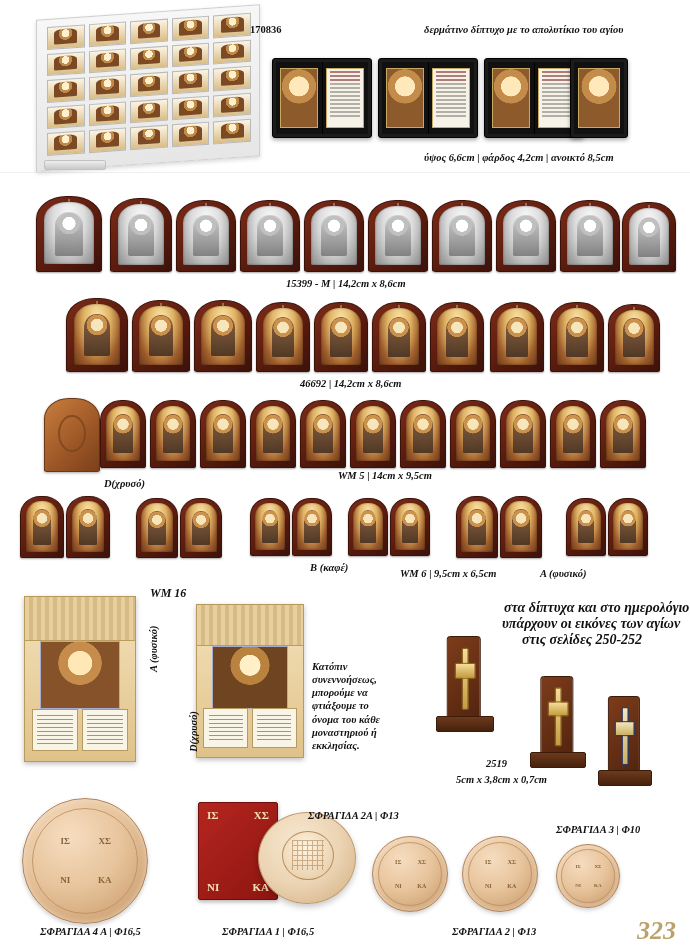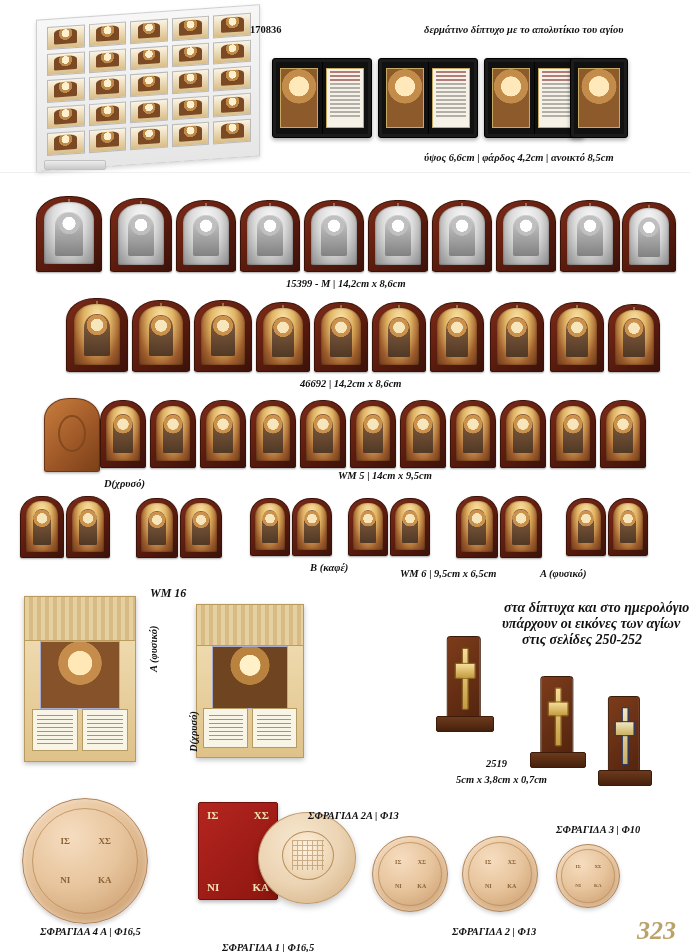--- a/index.html
+++ b/index.html
@@ -660,20 +660,21 @@
     <div class="ico"></div>
     <div class="plaques">
         <div></div>
         <div></div>
       </div>
   </div>
 
   <div class="lbl vert" style="left:148px; top:672px;">A (φυσικό)</div>
   <div class="lbl vert" style="left:188px; top:752px;">D(χρυσό)</div>
 
+  <div class="para bold" style="left:312px; top:660px; width:86px;">Κατόπιν συνεννοήσεως, μπορούμε να φτιάξουμε το όνομα του κάθε μοναστηριού ή εκκλησίας.</div>
 
   <div class="lbl small" style="left:504px; top:600px;">στα δίπτυχα και στο ημερολόγιο</div>
   <div class="lbl small" style="left:502px; top:616px;">υπάρχουν οι εικόνες των αγίων</div>
   <div class="lbl small" style="left:522px; top:632px;">στις σελίδες 250-252</div>
 
   <div class="cross-stand" style="left:436px; top:636px; width:56px; height:96px;">
     <div class="body">
         <div class="glyph"></div>
       </div>
     <div class="base"></div>
@@ -739,17 +740,17 @@
       <span>ΙΣ</span>
       <span>ΧΣ</span>
       <span>ΝΙ</span>
       <span>ΚΑ</span>
     </div>
   </div>
 
   <div class="lbl" style="left:308px; top:810px;">ΣΦΡΑΓΙΔΑ 2Α | Φ13</div>
   <div class="lbl" style="left:556px; top:824px;">ΣΦΡΑΓΙΔΑ 3 | Φ10</div>
   <div class="lbl" style="left:40px; top:926px;">ΣΦΡΑΓΙΔΑ 4 Α | Φ16,5</div>
-  <div class="lbl" style="left:222px; top:926px;margin-top:16px;">ΣΦΡΑΓΙΔΑ 1 | Φ16,5</div>
+  <div class="lbl" style="left:222px; top:926px;">ΣΦΡΑΓΙΔΑ 1 | Φ16,5</div>
   <div class="lbl" style="left:452px; top:926px;">ΣΦΡΑΓΙΔΑ 2 | Φ13</div>
 
   <div class="pageno">323</div>
 </div>
 
 </body></html>

